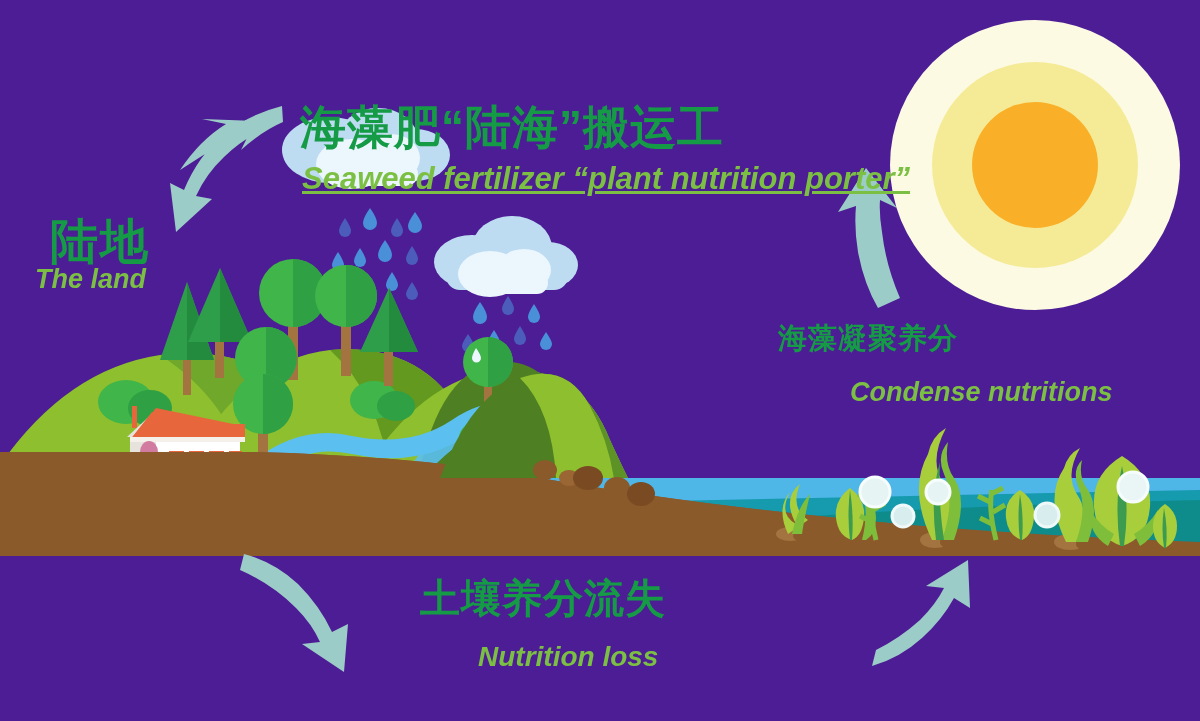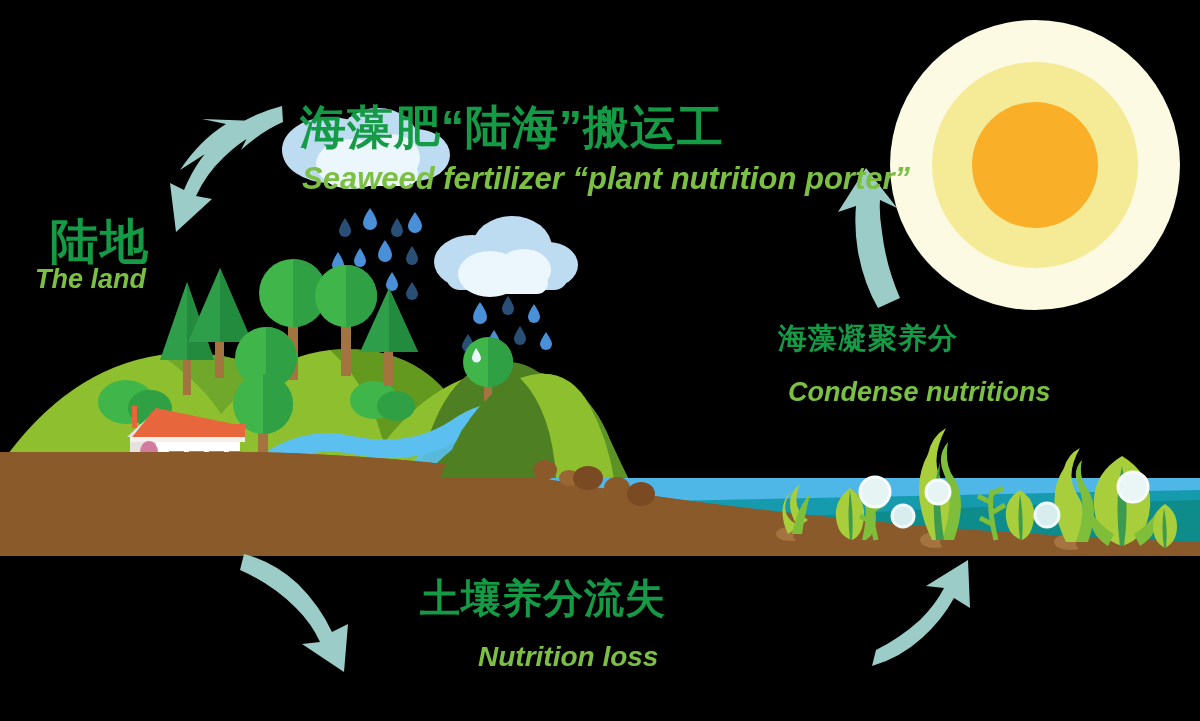--- a/index.html
+++ b/index.html
@@ -1,30 +1,30 @@
 <!DOCTYPE html>
 <html><head>
 <meta charset="utf-8">
 <style>
   html,body{margin:0;padding:0;background:#ffffff;}
   body{width:1200px;height:721px;overflow:hidden;font-family:"Liberation Sans",sans-serif;}
-  #stage{position:relative;width:1200px;height:721px;background:#000000;}
+  #stage{position:relative;width:1200px;height:721px;background:#4c1d95;}
   #scene{position:absolute;left:0;top:0;width:1200px;height:721px;}
   .txt{position:absolute;white-space:nowrap;line-height:1;}
   .cn{font-weight:bold;color:#159B45;}
   .en{font-style:italic;font-weight:bold;color:#7CC043;}
 
   #title-cn{left:300px;top:104px;font-size:46px;letter-spacing:1px;}
-  #title-en{left:302px;top:163px;font-size:31px;}
+  #title-en{left:302px;top:163px;font-size:31px;text-decoration:underline;}
 
   #land-cn{left:50px;top:218px;font-size:48px;letter-spacing:2px;}
   #land-en{left:35px;top:266px;font-size:27px;}
 
   #cond-cn{left:778px;top:324px;font-size:29px;letter-spacing:1px;}
-  #cond-en{left:788px;top:379px;font-size:27px;}
+  #cond-en{left:850px;top:379px;font-size:27px;}
 
   #loss-cn{left:420px;top:578px;font-size:40px;letter-spacing:1px;}
   #loss-en{left:478px;top:635px;font-size:28px;margin-top:8px;}
 </style>
 </head>
 <body>
 
 <div id="stage">
 
   <svg id="scene" viewBox="0 0 1200 721">

